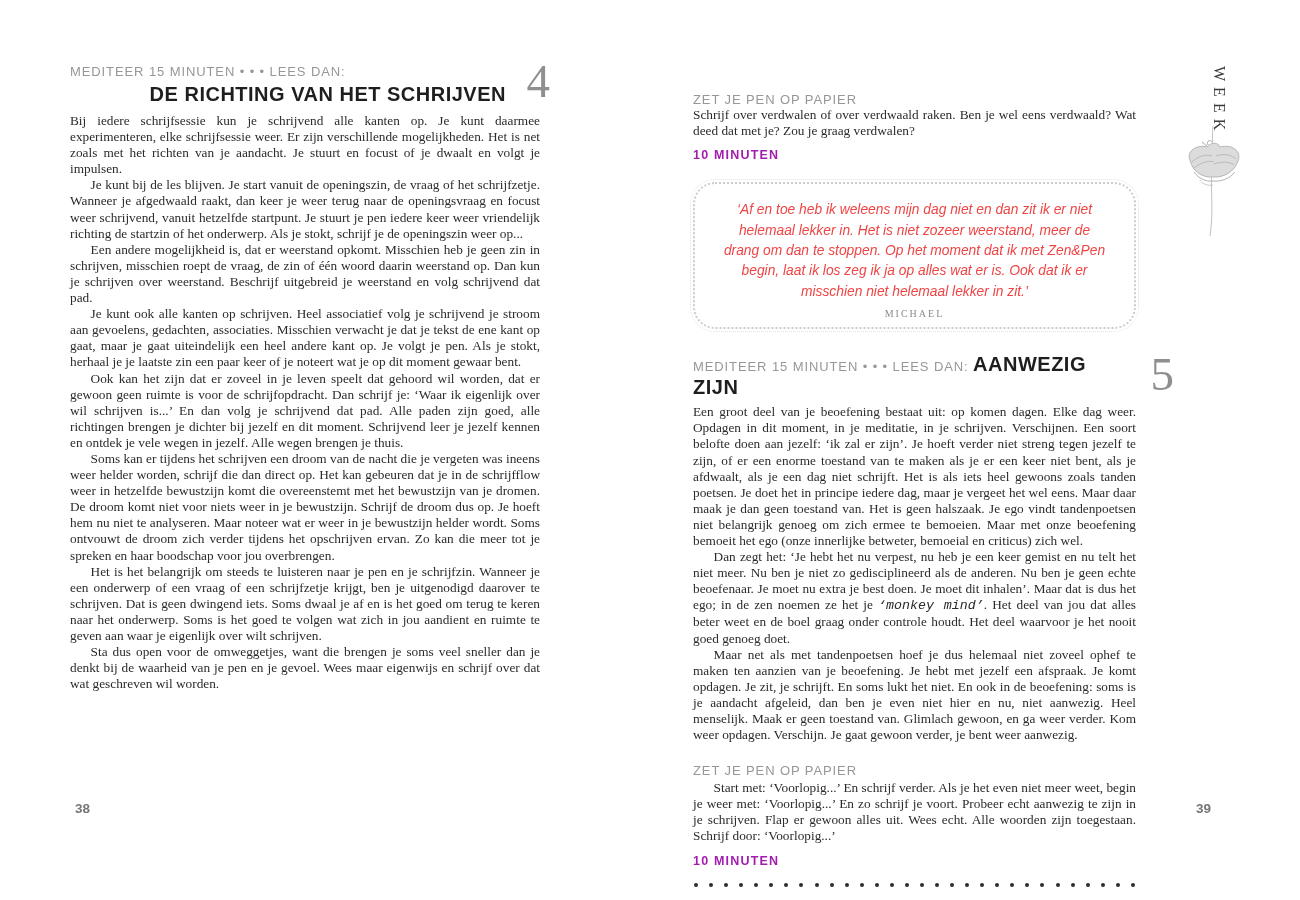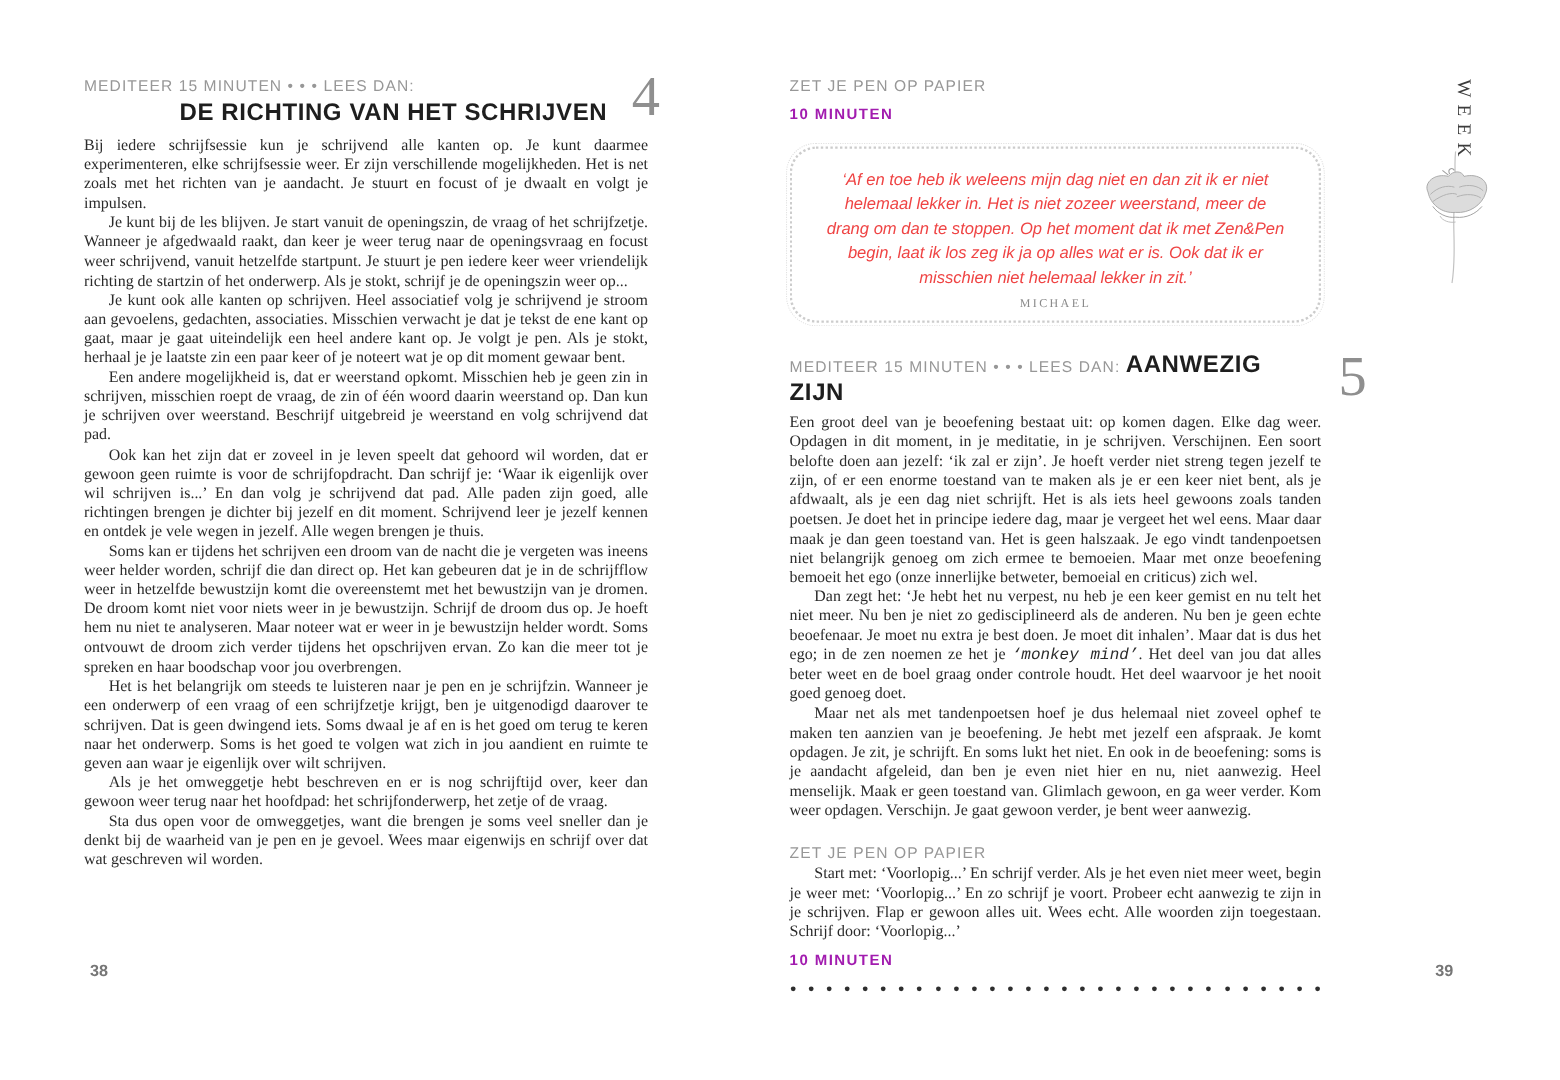--- a/index.html
+++ b/index.html
@@ -5,21 +5,21 @@
   html,body { margin:0; padding:0; }
   body {
     width:1300px; height:900px; position:relative; overflow:hidden;
     background:#ffffff;
     font-family:"Liberation Serif", serif;
     color:#2b2b2b;
   }
 
   .page { position:absolute; top:64px; }
   .page-left  { left:70px;  width:470px; }
-  .page-right { left:658px; width:443px; }
+  .page-right { left:693px; width:443px;margin-top:28px; }
 
   
   .kicker, .ex-heading {
     font-family:"Liberation Sans", sans-serif;
     font-weight:normal; font-size:13px; letter-spacing:0.9px;
     color:#979797;
   }
   .section-title {
     font-family:"Liberation Sans", sans-serif;
     font-weight:bold; font-size:20px; letter-spacing:0.5px;
@@ -102,33 +102,35 @@
     <header class="section-header">
       <div class="kicker">MEDITEER 15 MINUTEN • • • LEES DAN:</div>
       <div class="title-row">
         <span class="section-title">DE RICHTING VAN HET SCHRIJVEN</span>
       </div>
       <div class="big-number">4</div>
     </header>
     <div class="body-text">
       <p class="noindent">Bij iedere schrijfsessie kun je schrijvend alle kanten op. Je kunt daarmee experimenteren, elke schrijfsessie weer. Er zijn verschillende mogelijkheden. Het is net zoals met het richten van je aandacht. Je stuurt en focust of je dwaalt en volgt je impulsen.</p>
       <p>Je kunt bij de les blijven. Je start vanuit de openingszin, de vraag of het schrijfzetje. Wanneer je afgedwaald raakt, dan keer je weer terug naar de openingsvraag en focust weer schrijvend, vanuit hetzelfde startpunt. Je stuurt je pen iedere keer weer vriendelijk richting de startzin of het onderwerp. Als je stokt, schrijf je de openingszin weer op...</p>
+      <p>Een andere mogelijkheid is, dat er weerstand opkomt. Misschien heb je geen zin in schrijven, misschien roept de vraag, de zin of één woord daarin weerstand op. Dan kun je schrijven over weerstand. Beschrijf uitgebreid je weerstand en volg schrijvend dat pad.</p>
       <p>Je kunt ook alle kanten op schrijven. Heel associatief volg je schrijvend je stroom aan gevoelens, gedachten, associaties. Misschien verwacht je dat je tekst de ene kant op gaat, maar je gaat uiteindelijk een heel andere kant op. Je volgt je pen. Als je stokt, herhaal je je laatste zin een paar keer of je noteert wat je op dit moment gewaar bent.</p>
-      <p>Een andere mogelijkheid is, dat er weerstand opkomt. Misschien heb je geen zin in schrijven, misschien roept de vraag, de zin of één woord daarin weerstand op. Dan kun je schrijven over weerstand. Beschrijf uitgebreid je weerstand en volg schrijvend dat pad.</p>
       <p>Ook kan het zijn dat er zoveel in je leven speelt dat gehoord wil worden, dat er gewoon geen ruimte is voor de schrijfopdracht. Dan schrijf je: ‘Waar ik eigenlijk over wil schrijven is...’ En dan volg je schrijvend dat pad. Alle paden zijn goed, alle richtingen brengen je dichter bij jezelf en dit moment. Schrijvend leer je jezelf kennen en ontdek je vele wegen in jezelf. Alle wegen brengen je thuis.</p>
       <p>Soms kan er tijdens het schrijven een droom van de nacht die je vergeten was ineens weer helder worden, schrijf die dan direct op. Het kan gebeuren dat je in de schrijfflow weer in hetzelfde bewustzijn komt die overeenstemt met het bewustzijn van je dromen. De droom komt niet voor niets weer in je bewustzijn. Schrijf de droom dus op. Je hoeft hem nu niet te analyseren. Maar noteer wat er weer in je bewustzijn helder wordt. Soms ontvouwt de droom zich verder tijdens het opschrijven ervan. Zo kan die meer tot je spreken en haar boodschap voor jou overbrengen.</p>
       <p>Het is het belangrijk om steeds te luisteren naar je pen en je schrijfzin. Wanneer je een onderwerp of een vraag of een schrijfzetje krijgt, ben je uitgenodigd daarover te schrijven. Dat is geen dwingend iets. Soms dwaal je af en is het goed om terug te keren naar het onderwerp. Soms is het goed te volgen wat zich in jou aandient en ruimte te geven aan waar je eigenlijk over wilt schrijven.</p>
-      <p>Als je het omweggetje hebt beschreven en er is nog schrijftijd over, keer dan gewoon weer terug naar het hoofdpad: het schrijfonderwerp, het zetje of de vraag.</p>
       <p>Sta dus open voor de omweggetjes, want die brengen je soms veel sneller dan je denkt bij de waarheid van je pen en je gevoel. Wees maar eigenwijs en schrijf over dat wat geschreven wil worden.</p>
     </div>
   </section>
   <div class="pagenum pagenum-left">38</div>
 
   <section class="page page-right">
     <div class="ex-heading">ZET JE PEN OP PAPIER</div>
+    <div class="body-text">
+      <p class="noindent">Schrijf over verdwalen of over verdwaald raken. Ben je wel eens verdwaald? Wat deed dat met je? Zou je graag verdwalen?</p>
+    </div>
     <div class="duration">10 MINUTEN</div>
 
     <div class="quote-box">
       <div class="quote-text">‘Af en toe heb ik weleens mijn dag niet en dan zit ik er niet helemaal lekker in. Het is niet zozeer weerstand, meer de drang om dan te stoppen. Op het moment dat ik met Zen&amp;Pen begin, laat ik los zeg ik ja op alles wat er is. Ook dat ik er misschien niet helemaal lekker in zit.’</div>
       <div class="quote-attr">MICHAEL</div>
     </div>
 
     <header class="section5-header">
       <span class="kicker">MEDITEER 15 MINUTEN • • • LEES DAN: </span><span class="section-title">AANWEZIG ZIJN</span>
       <div class="big-number">5</div>

